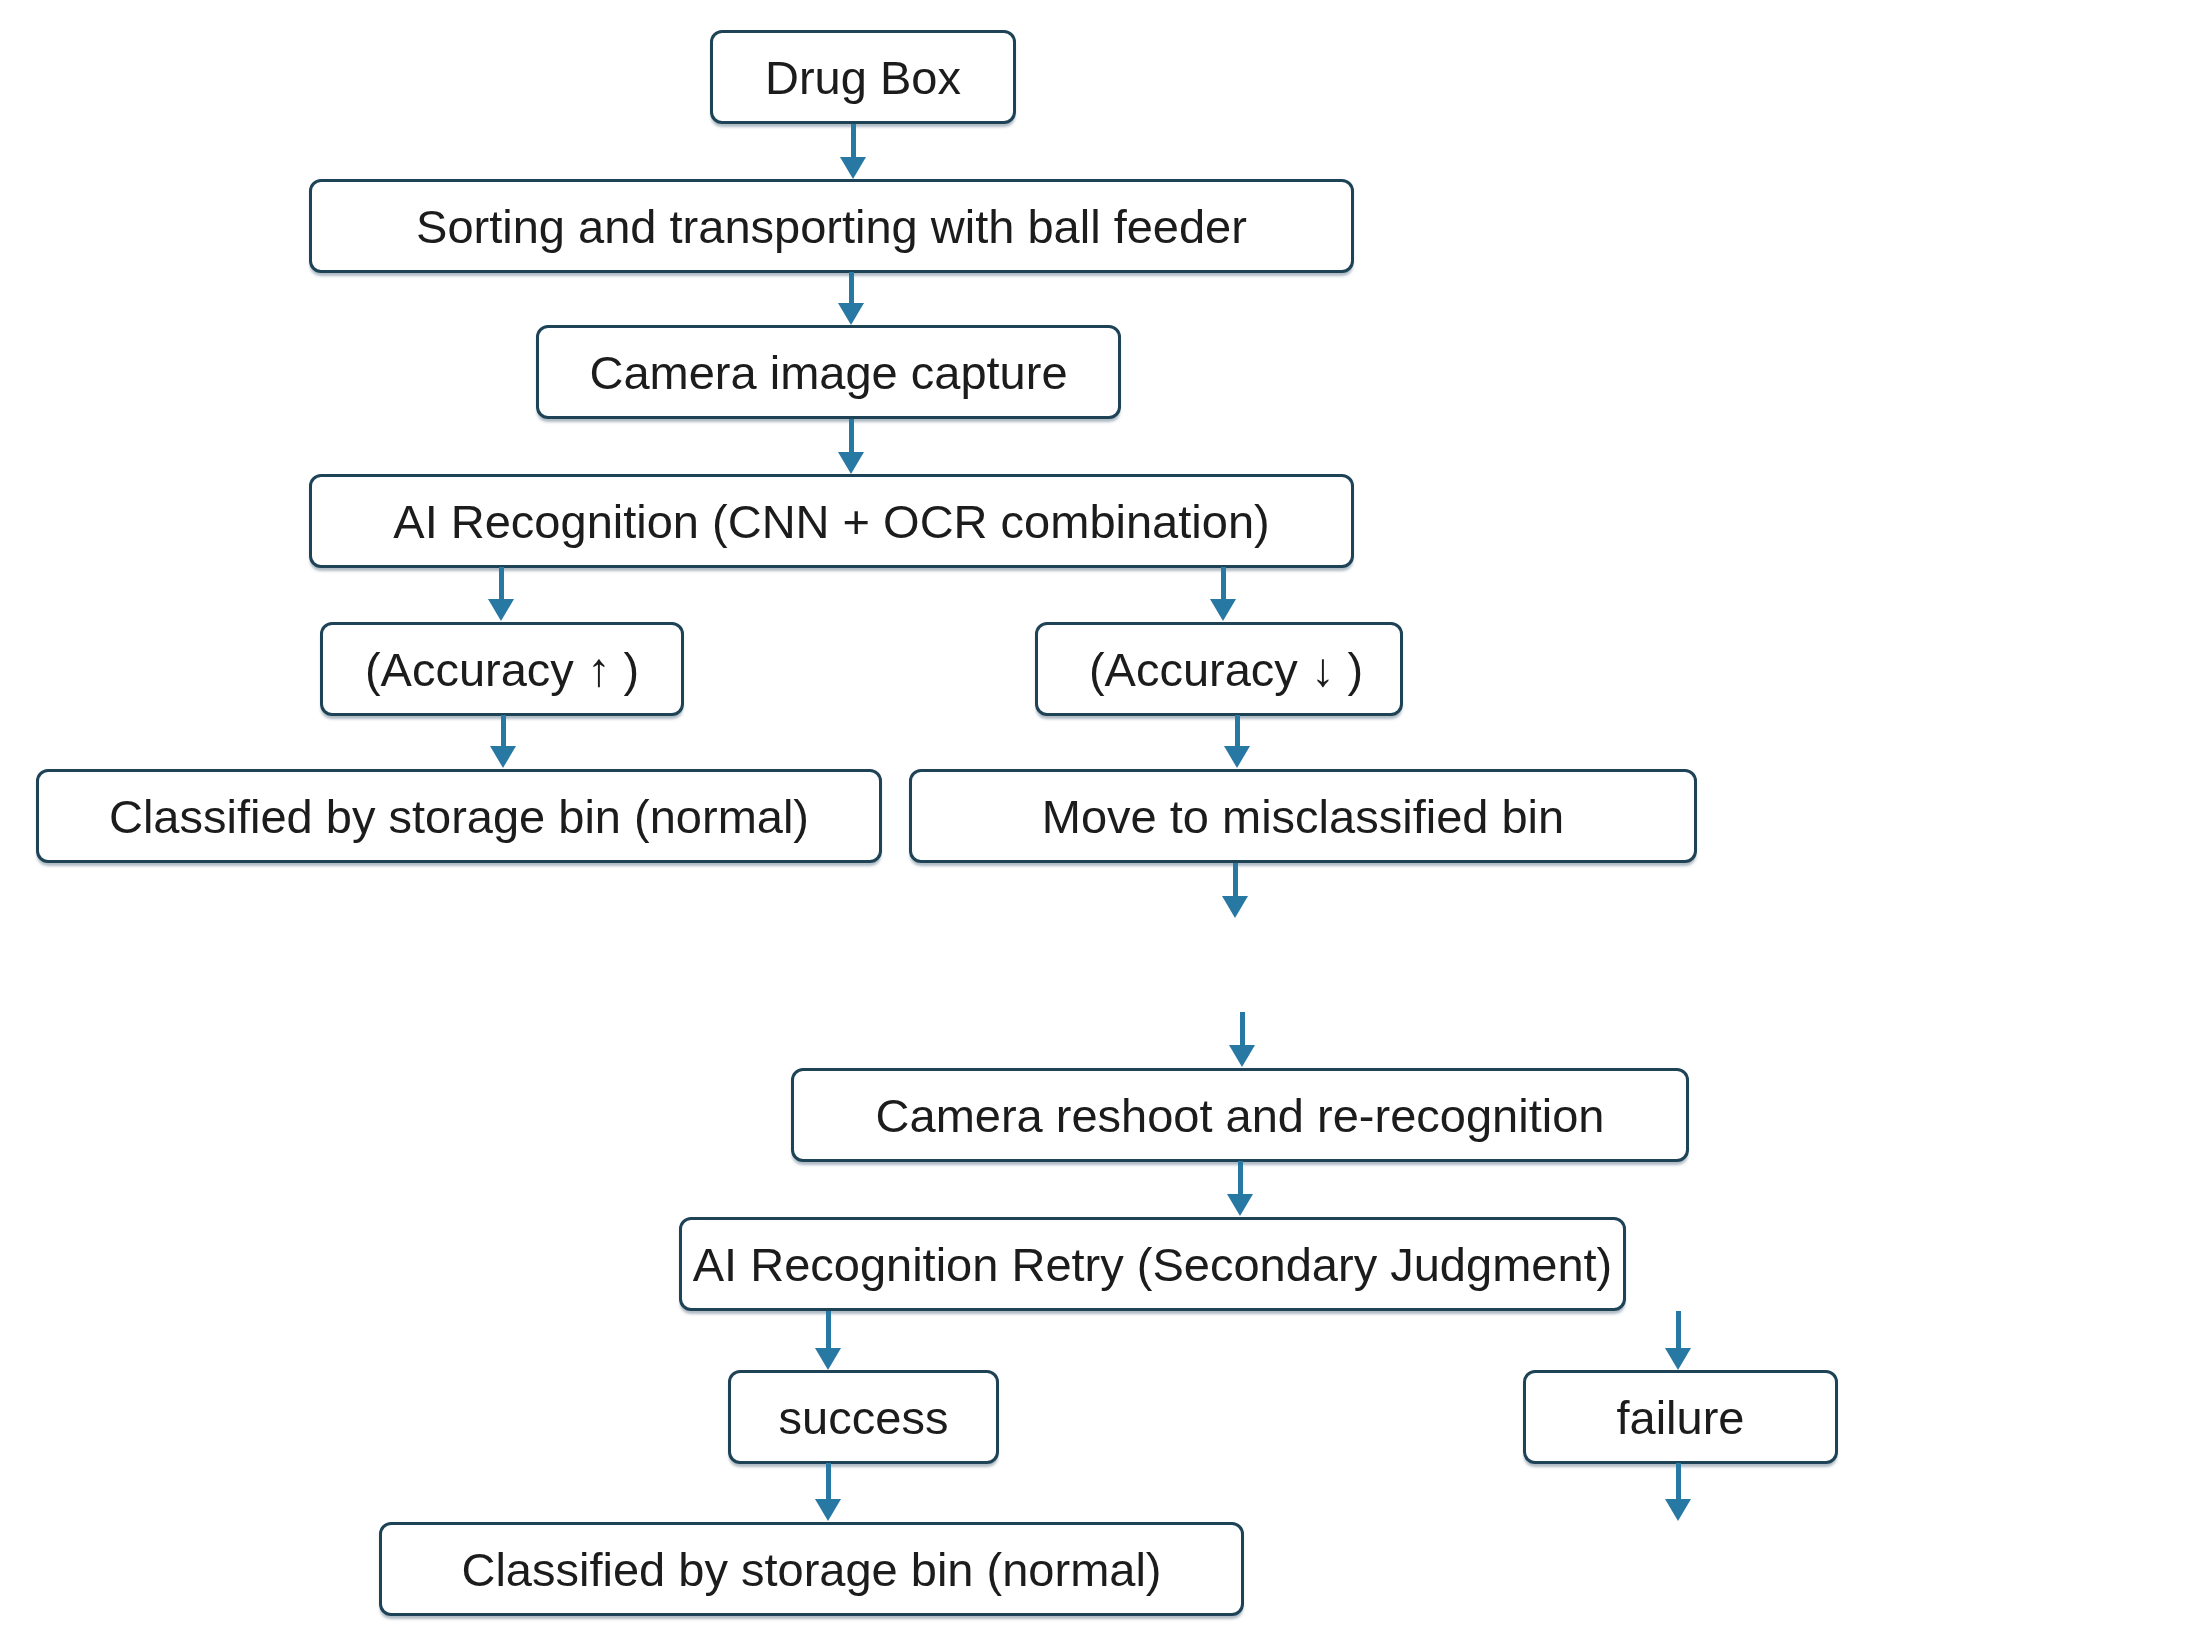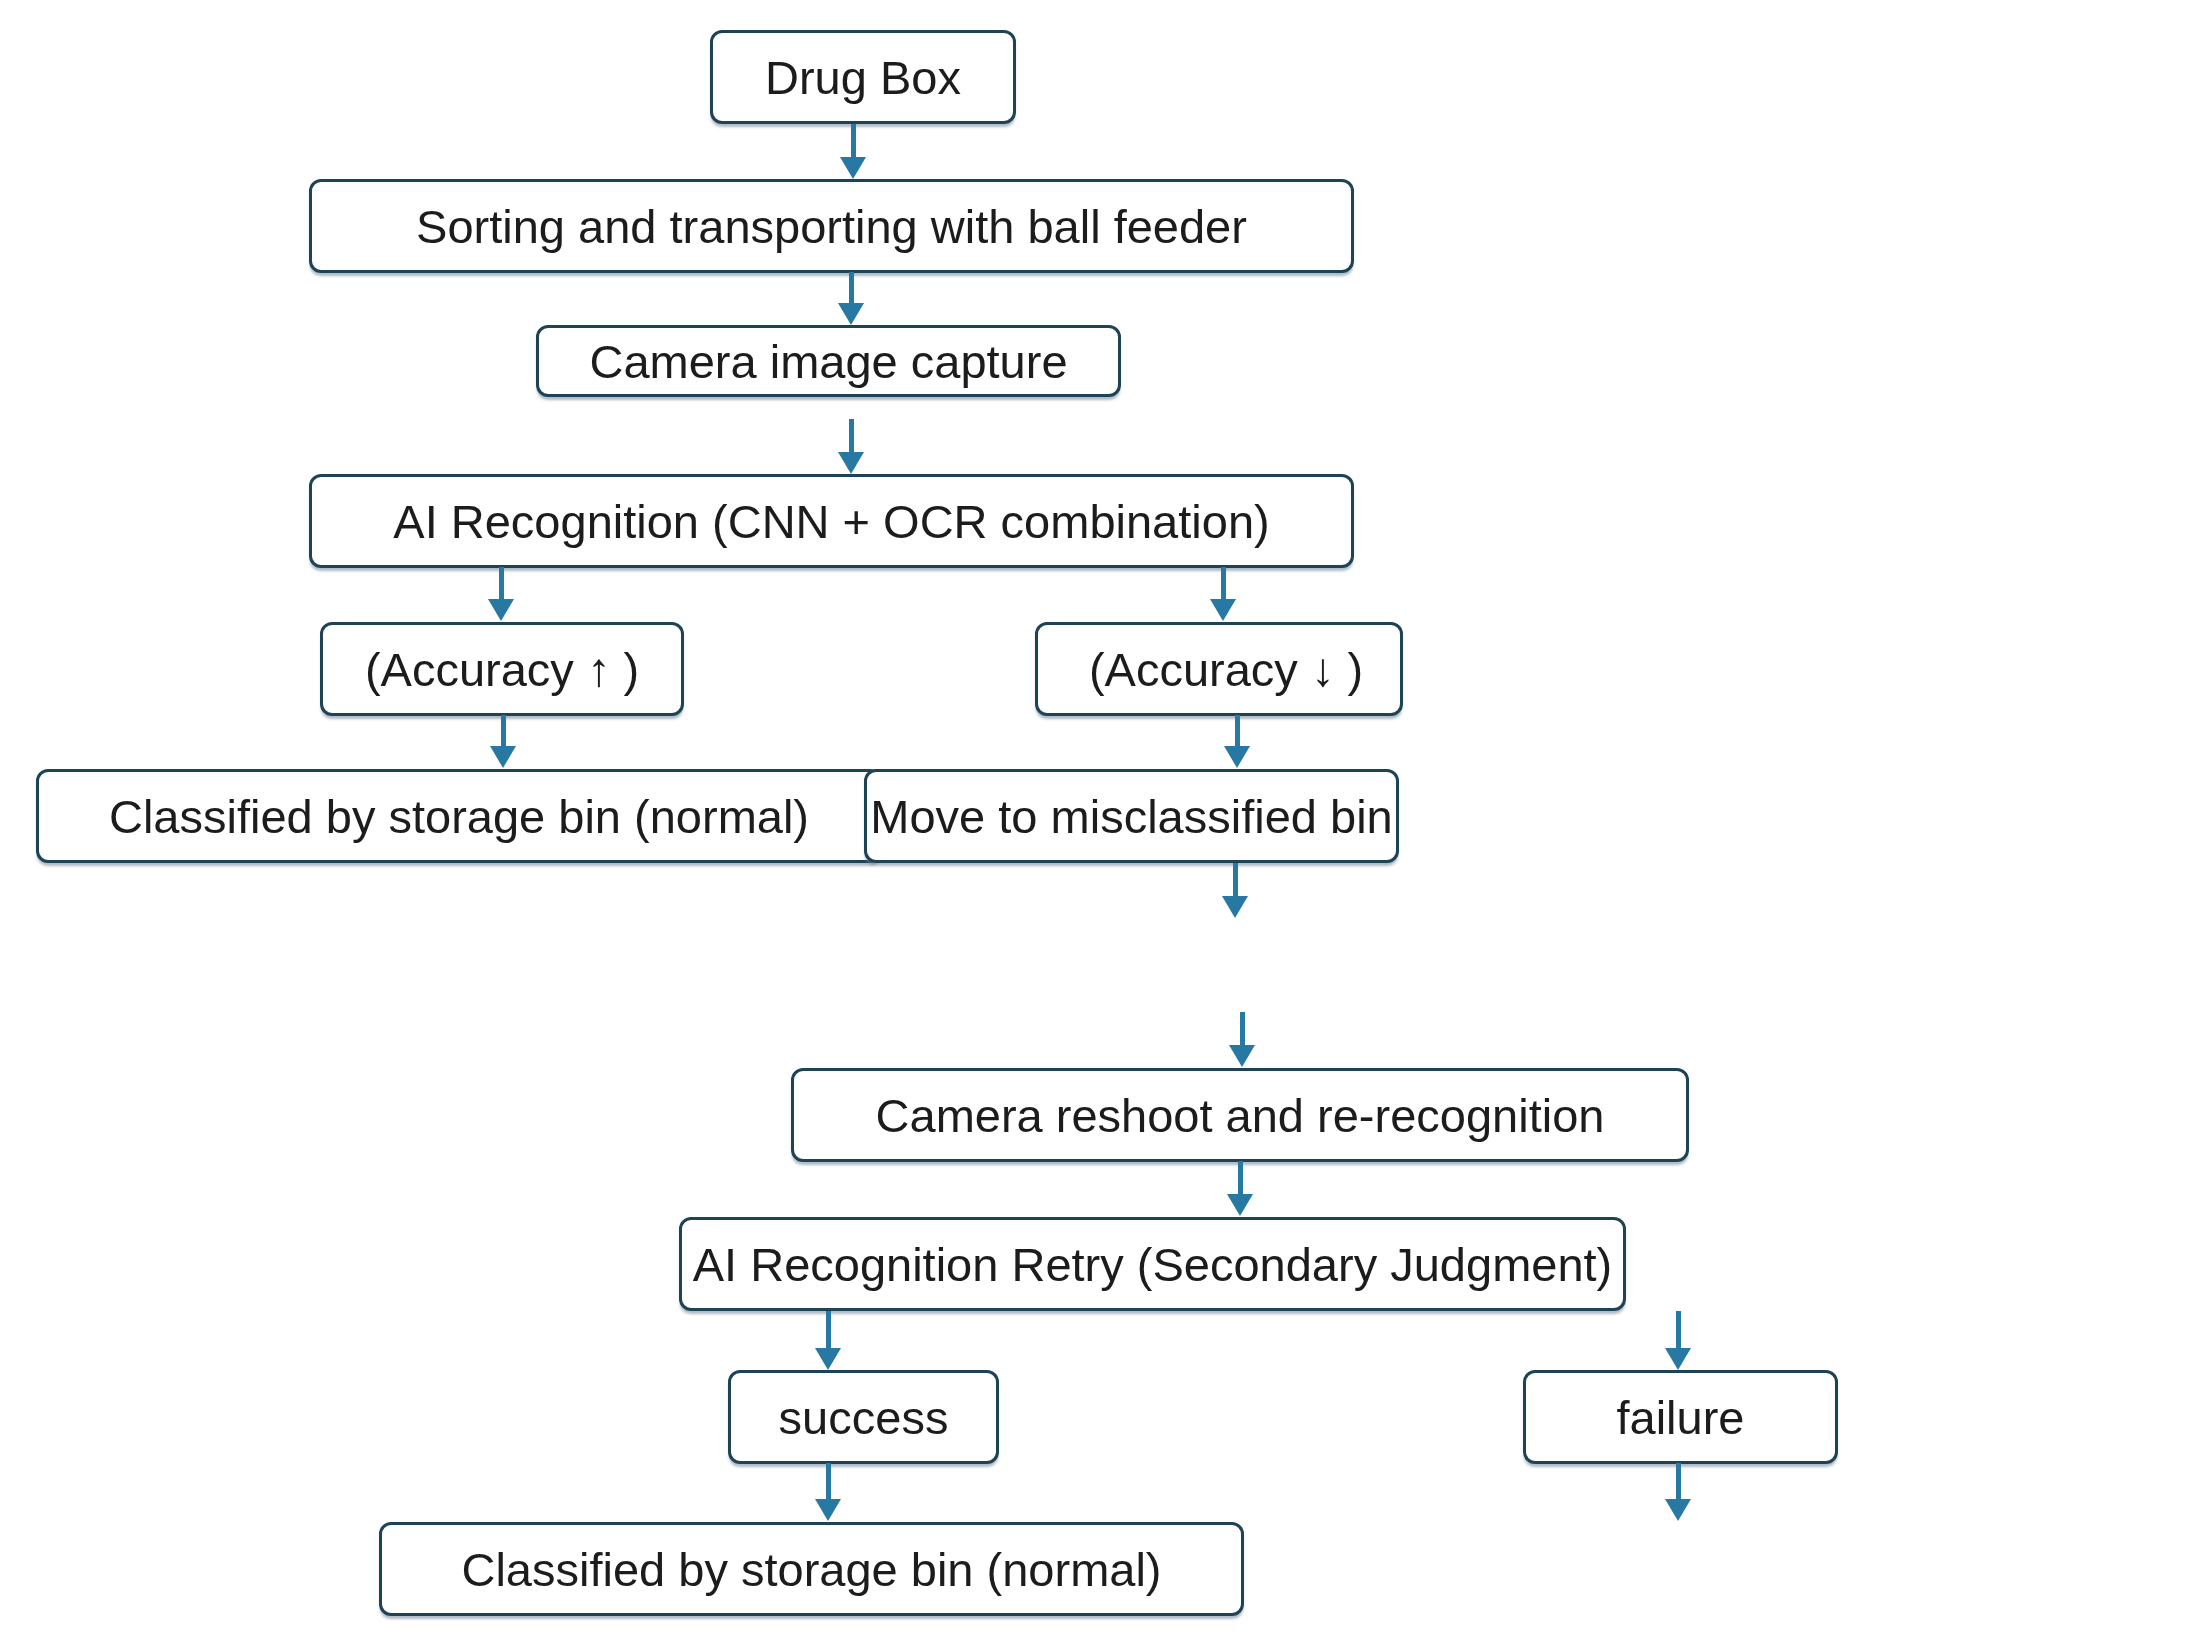--- a/index.html
+++ b/index.html
@@ -49,29 +49,29 @@
 </style>
 </head>
 <body>
 
 <div class="canvas">
 
   <div class="node" style="left:710px;top:30px;width:306px;height:94px;">Drug Box</div>
 
   <div class="node" style="left:309px;top:179px;width:1045px;height:94px;">Sorting and transporting with ball feeder</div>
 
-  <div class="node" style="left:536px;top:325px;width:585px;height:72px;">Camera image capture</div>
+  <div class="node" style="left:536px;top:325px;width:585px;height:94px;">Camera image capture</div>
 
   <div class="node" style="left:309px;top:474px;width:1045px;height:94px;">AI Recognition (CNN + OCR combination)</div>
 
   <div class="node" style="left:320px;top:622px;width:364px;height:94px;">(Accuracy ↑ )</div>
   <div class="node" style="left:1035px;top:622px;width:368px;height:94px;padding-left:21px;">(Accuracy ↓ )</div>
 
   <div class="node" style="left:36px;top:769px;width:846px;height:94px;">Classified by storage bin (normal)</div>
-  <div class="node" style="left:864px;top:769px;width:535px;height:94px;">Move to misclassified bin</div>
+  <div class="node" style="left:909px;top:769px;width:788px;height:94px;">Move to misclassified bin</div>
 
 
   <div class="node" style="left:791px;top:1068px;width:898px;height:94px;">Camera reshoot and re-recognition</div>
 
   <div class="node" style="left:679px;top:1217px;width:947px;height:94px;">AI Recognition Retry (Secondary Judgment)</div>
 
   <div class="node" style="left:684px;top:1370px;width:271px;height:94px;margin-left:44px;">success</div>
   <div class="node" style="left:1523px;top:1370px;width:315px;height:94px;">failure</div>
 
   <div class="node" style="left:379px;top:1522px;width:865px;height:94px;">Classified by storage bin (normal)</div>

